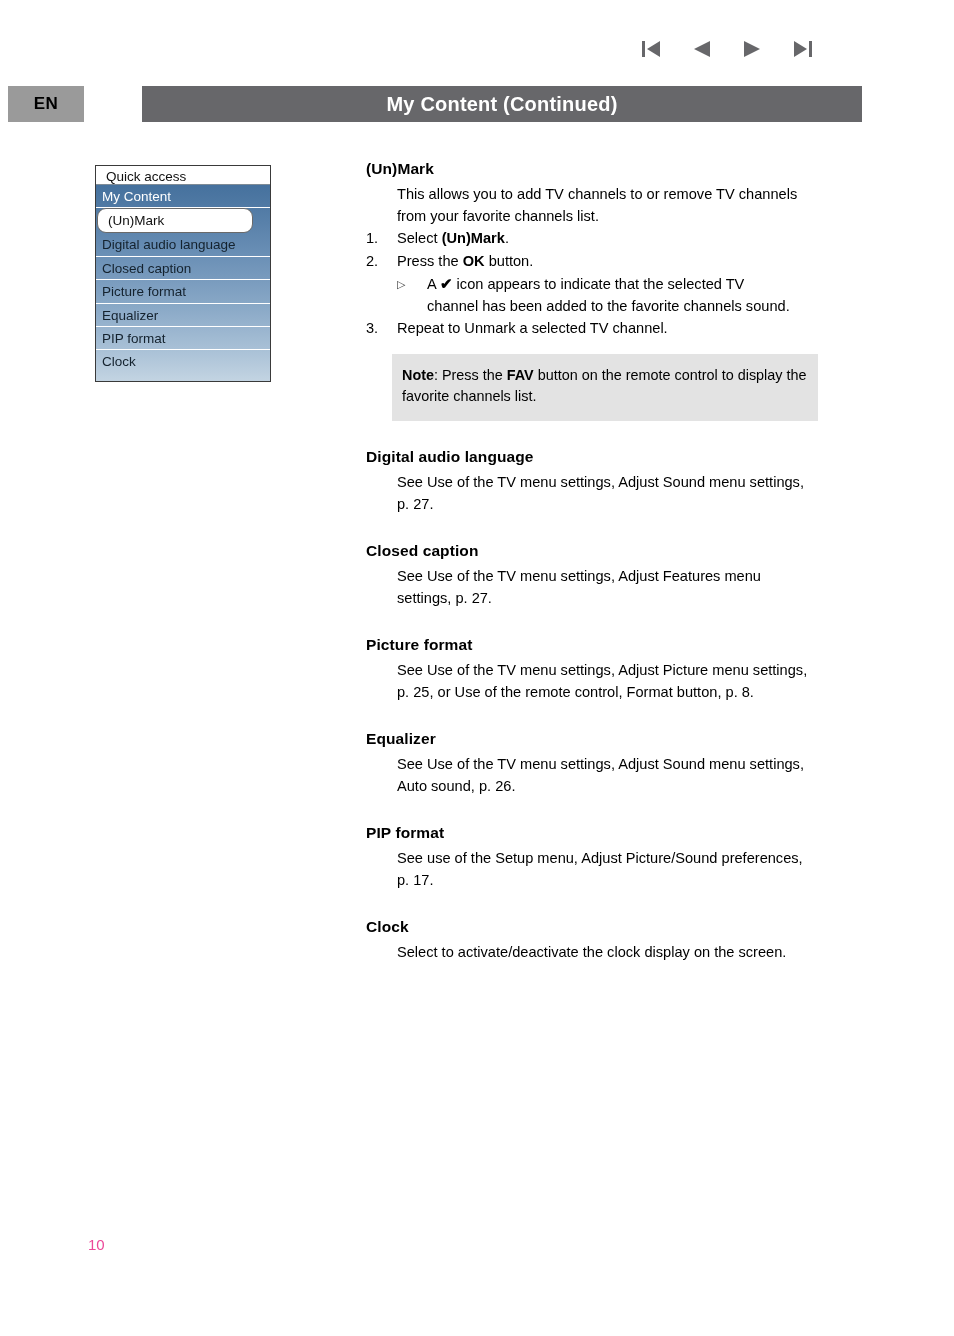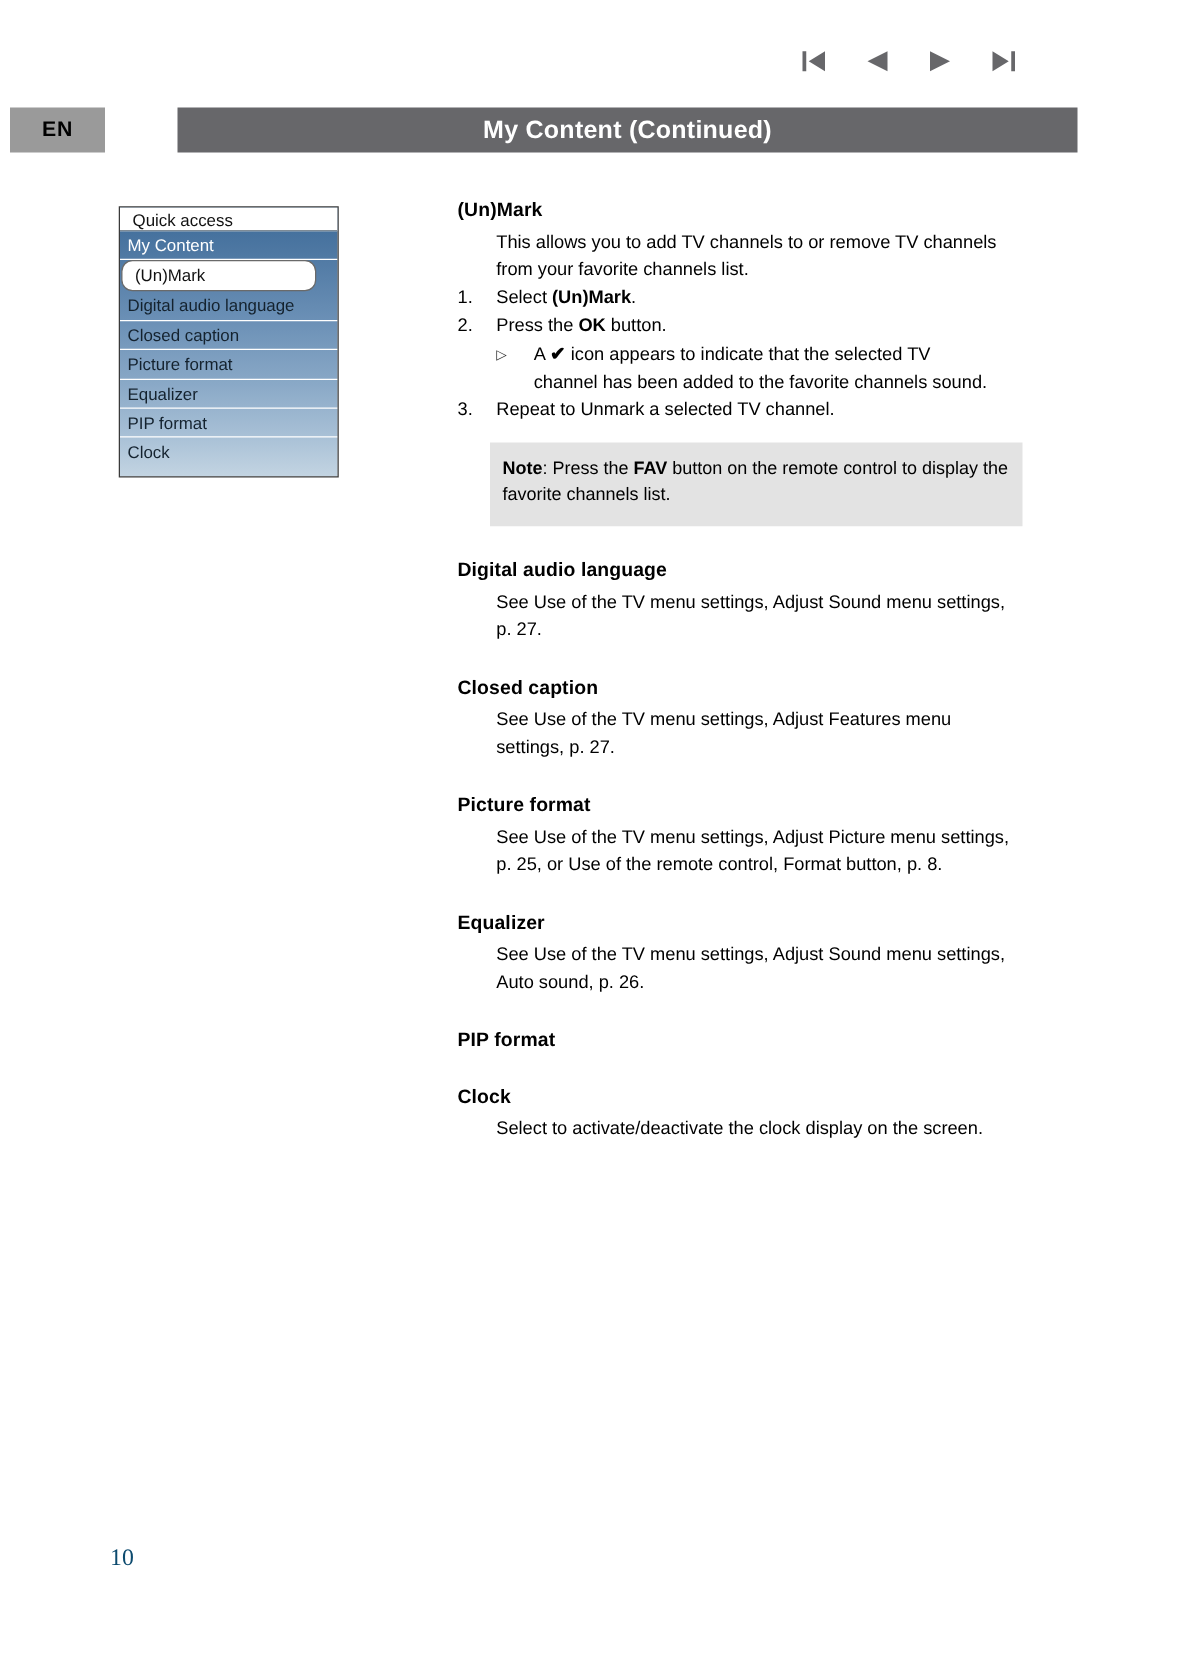--- a/index.html
+++ b/index.html
@@ -201,23 +201,22 @@
     box-sizing: border-box;
     font-size: 14.4px;
     line-height: 21px;
   }
 
   
   #page-number {
     position: absolute;
     left: 88px;
     top: 1236px;
-    font-size: 19px;
-    color: #0c4a6e;
-    font-family: Liberation Serif, serif;
+    font-size: 15px;
+    color: #ec4899;
   }
 </style>
 </head>
 <body>
 
 <div id="nav-arrows">
   <span class="nav-btn">
     <svg width="24" height="22" viewBox="0 0 24 22">
       <rect x="2" y="3" width="3" height="16" fill="#67676a"></rect>
       <polygon points="20,3 20,19 7,11" fill="#67676a"></polygon>
@@ -316,19 +315,20 @@
   <div class="sec-head spaced">Closed caption</div>
   <p class="body-text">See Use of the TV menu settings, Adjust Features menu settings, p. 27.</p>
 
   <div class="sec-head spaced">Picture format</div>
   <p class="body-text">See Use of the TV menu settings, Adjust Picture menu settings, p. 25, or Use of the remote control, Format button, p. 8.</p>
 
   <div class="sec-head spaced">Equalizer</div>
   <p class="body-text">See Use of the TV menu settings, Adjust Sound menu settings, Auto sound, p. 26.</p>
 
   <div class="sec-head spaced">PIP format</div>
+  <p class="body-text">See use of the Setup menu, Adjust Picture/Sound preferences, p. 17.</p>
 
   <div class="sec-head spaced">Clock</div>
   <p class="body-text">Select to activate/deactivate the clock display on the screen.</p>
 
 </div>
 
 <div id="page-number">10</div>
 
 </body></html>

